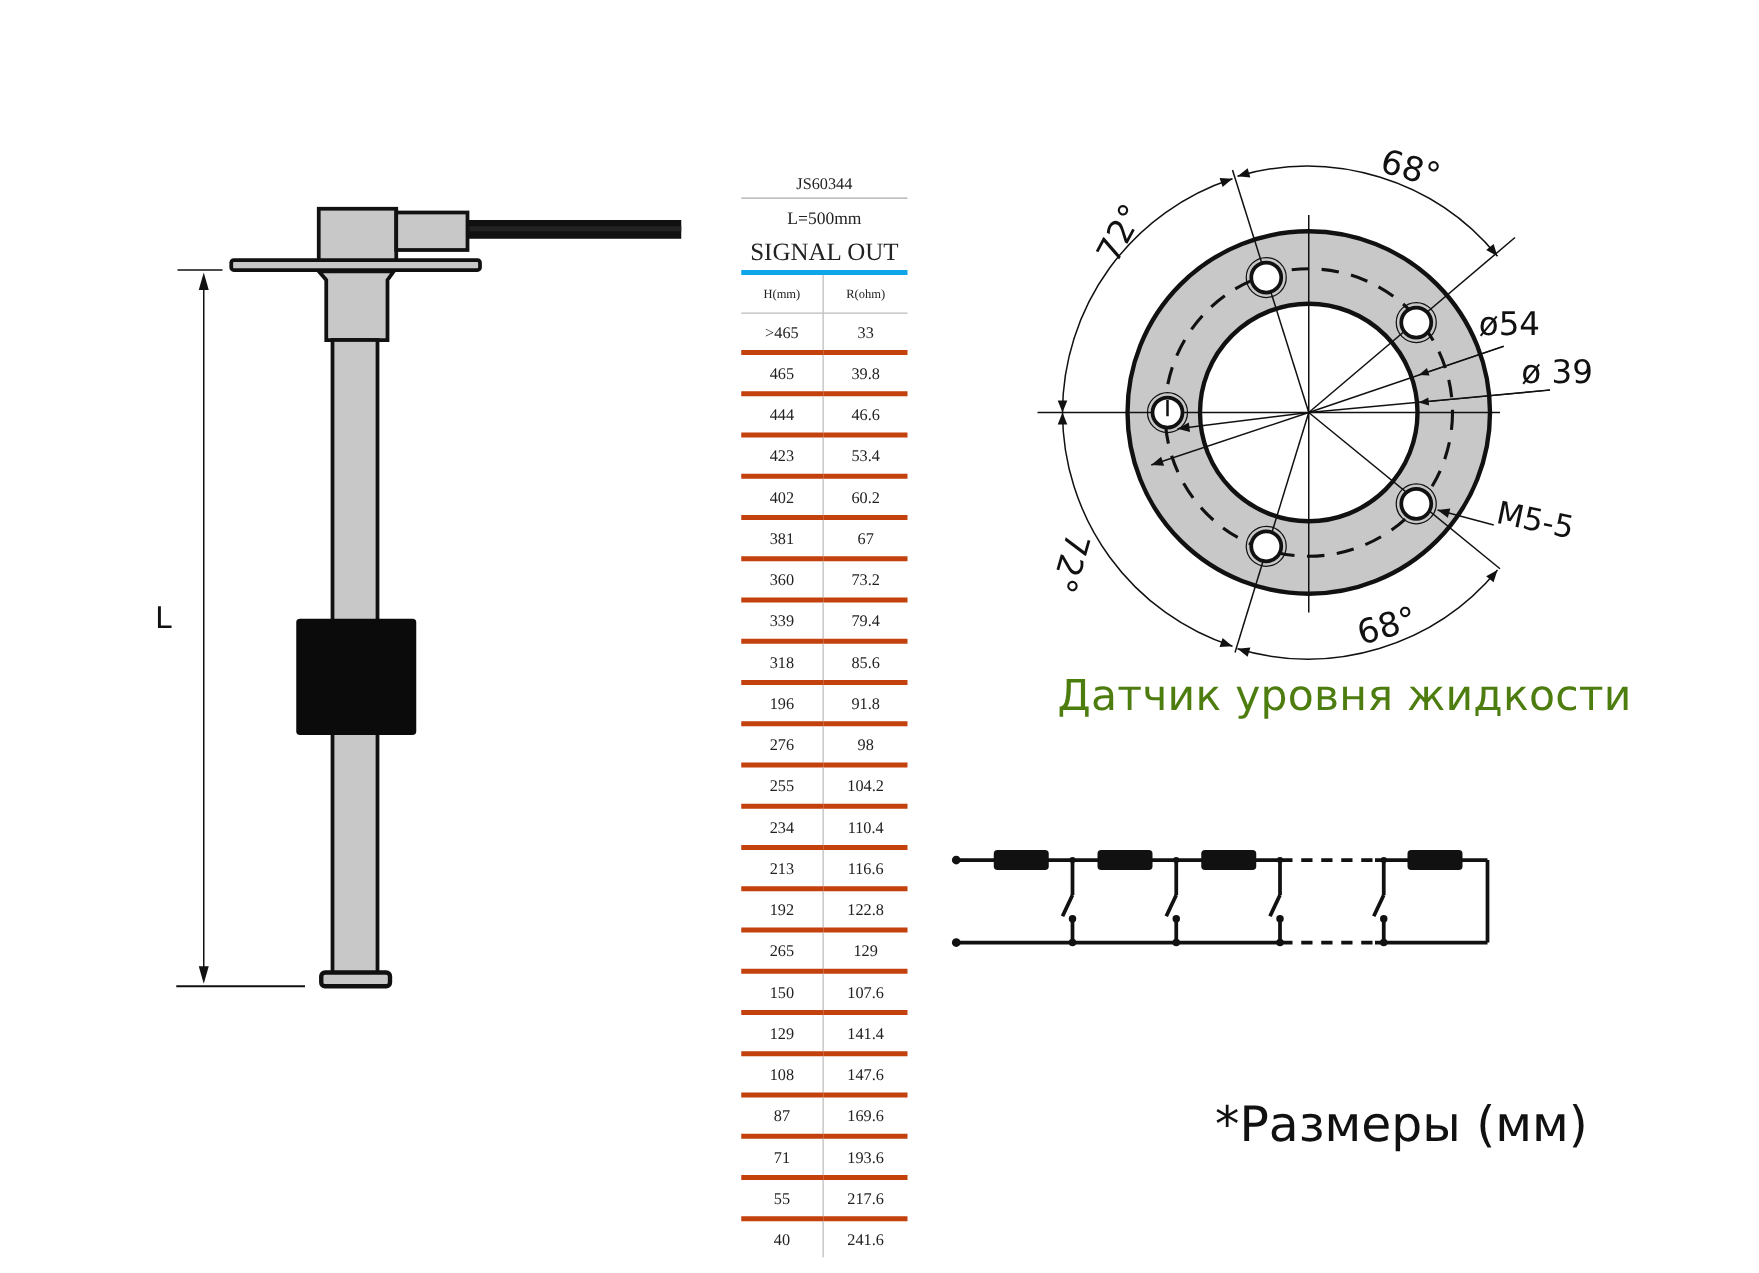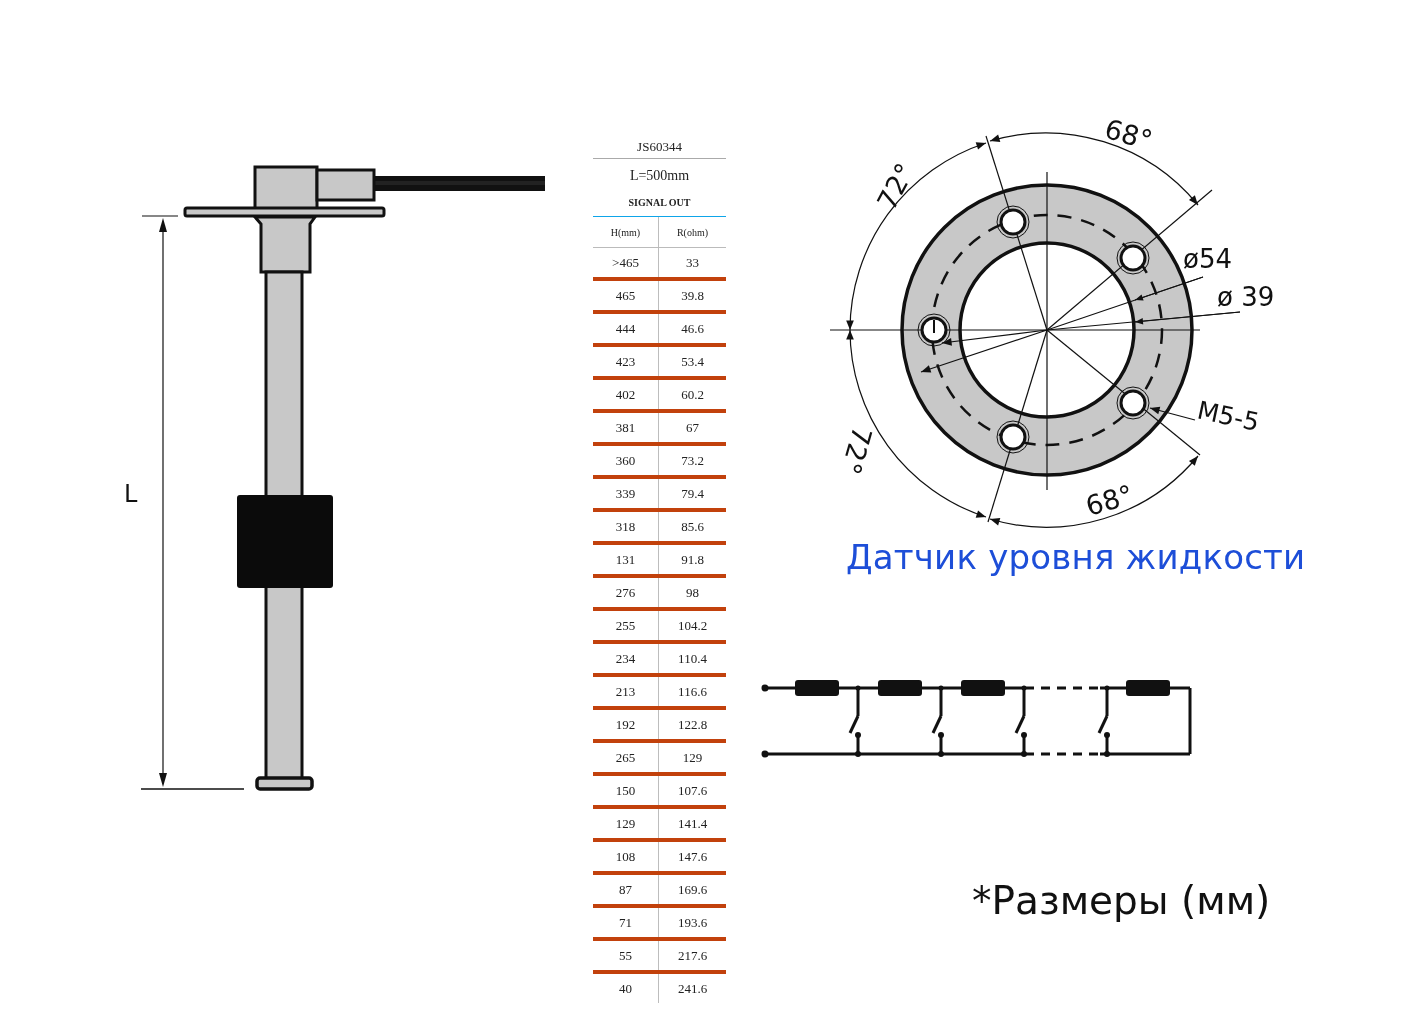--- a/index.html
+++ b/index.html
@@ -5,24 +5,24 @@
   html, body { margin: 0; padding: 0; background: #ffffff; }
   body { width: 1407px; height: 1018px; position: relative; overflow: hidden; font-family: "DejaVu Sans", sans-serif; }
   .layer { position: absolute; left: 0; top: 0; width: 1407px; height: 1018px; }
   .table-wrap { position: absolute; left: 593px; top: 95px; width: 133px; margin-top: 40px; }
   .tbl { border-collapse: collapse; width: 133px; font-family: "Liberation Serif", serif; color: #222; }
   .tbl td { text-align: center; font-size: 13px; height: 29px; padding: 0; border-bottom: 4px solid #c2410c; }
   .tbl td.c1 { width: 65px; border-right: 1px solid #bdbdbd; }
   .tbl td.c2 { width: 67px; text-align: center; }
   .tbl .title-row td { height: 23px; border-bottom: 1px solid #aaa; font-size: 13px; }
   .tbl .sub-row td { height: 26px; border-bottom: none; font-size: 14px; padding-top: 4px; }
-  .tbl .sig-row td { height: 27px; font-size: 10px; border-bottom: 1px solid #0ea5e9; font-weight: bold; }
+  .tbl .sig-row td { height: 27px; font-size: 20px; border-bottom: 4px solid #0ea5e9; }
   .tbl .hdr-row td { height: 30px; font-size: 10px; border-bottom: 1px solid #bbb; }
   .tbl tr.last td { border-bottom: none; }
-  .caption { position: absolute; left: 846px; top: 537px; font-size: 34px; color: #1d4ed8; font-family: "DejaVu Sans", sans-serif; letter-spacing: 0.2px; }
+  .caption { position: absolute; left: 846px; top: 537px; font-size: 34px; color: #4d7c0f; font-family: "DejaVu Sans", sans-serif; letter-spacing: 0.2px; }
   .dims-note { position: absolute; left: 972px; top: 878px; font-size: 39px; color: #111; font-family: "DejaVu Sans", sans-serif; }
   .L-label { position: absolute; left: 124px; top: 480px; font-size: 24px; color: #111; font-family: "DejaVu Sans", sans-serif; }
   .svg-text { font-family: "DejaVu Sans", sans-serif; fill: #111; }
 </style>
 </head>
 <body>
 
 <svg class="layer" viewBox="0 0 1407 1018" width="1407" height="1018">
 
   <rect x="374" y="176" width="171" height="15" fill="#111"></rect>
@@ -96,21 +96,21 @@
         </tr>
     <tr>
           <td class="c1">339</td>
           <td class="c2">79.4</td>
         </tr>
     <tr>
           <td class="c1">318</td>
           <td class="c2">85.6</td>
         </tr>
     <tr>
-          <td class="c1">131</td>
+          <td class="c1">196</td>
           <td class="c2">91.8</td>
         </tr>
     <tr>
           <td class="c1">276</td>
           <td class="c2">98</td>
         </tr>
     <tr>
           <td class="c1">255</td>
           <td class="c2">104.2</td>
         </tr>

